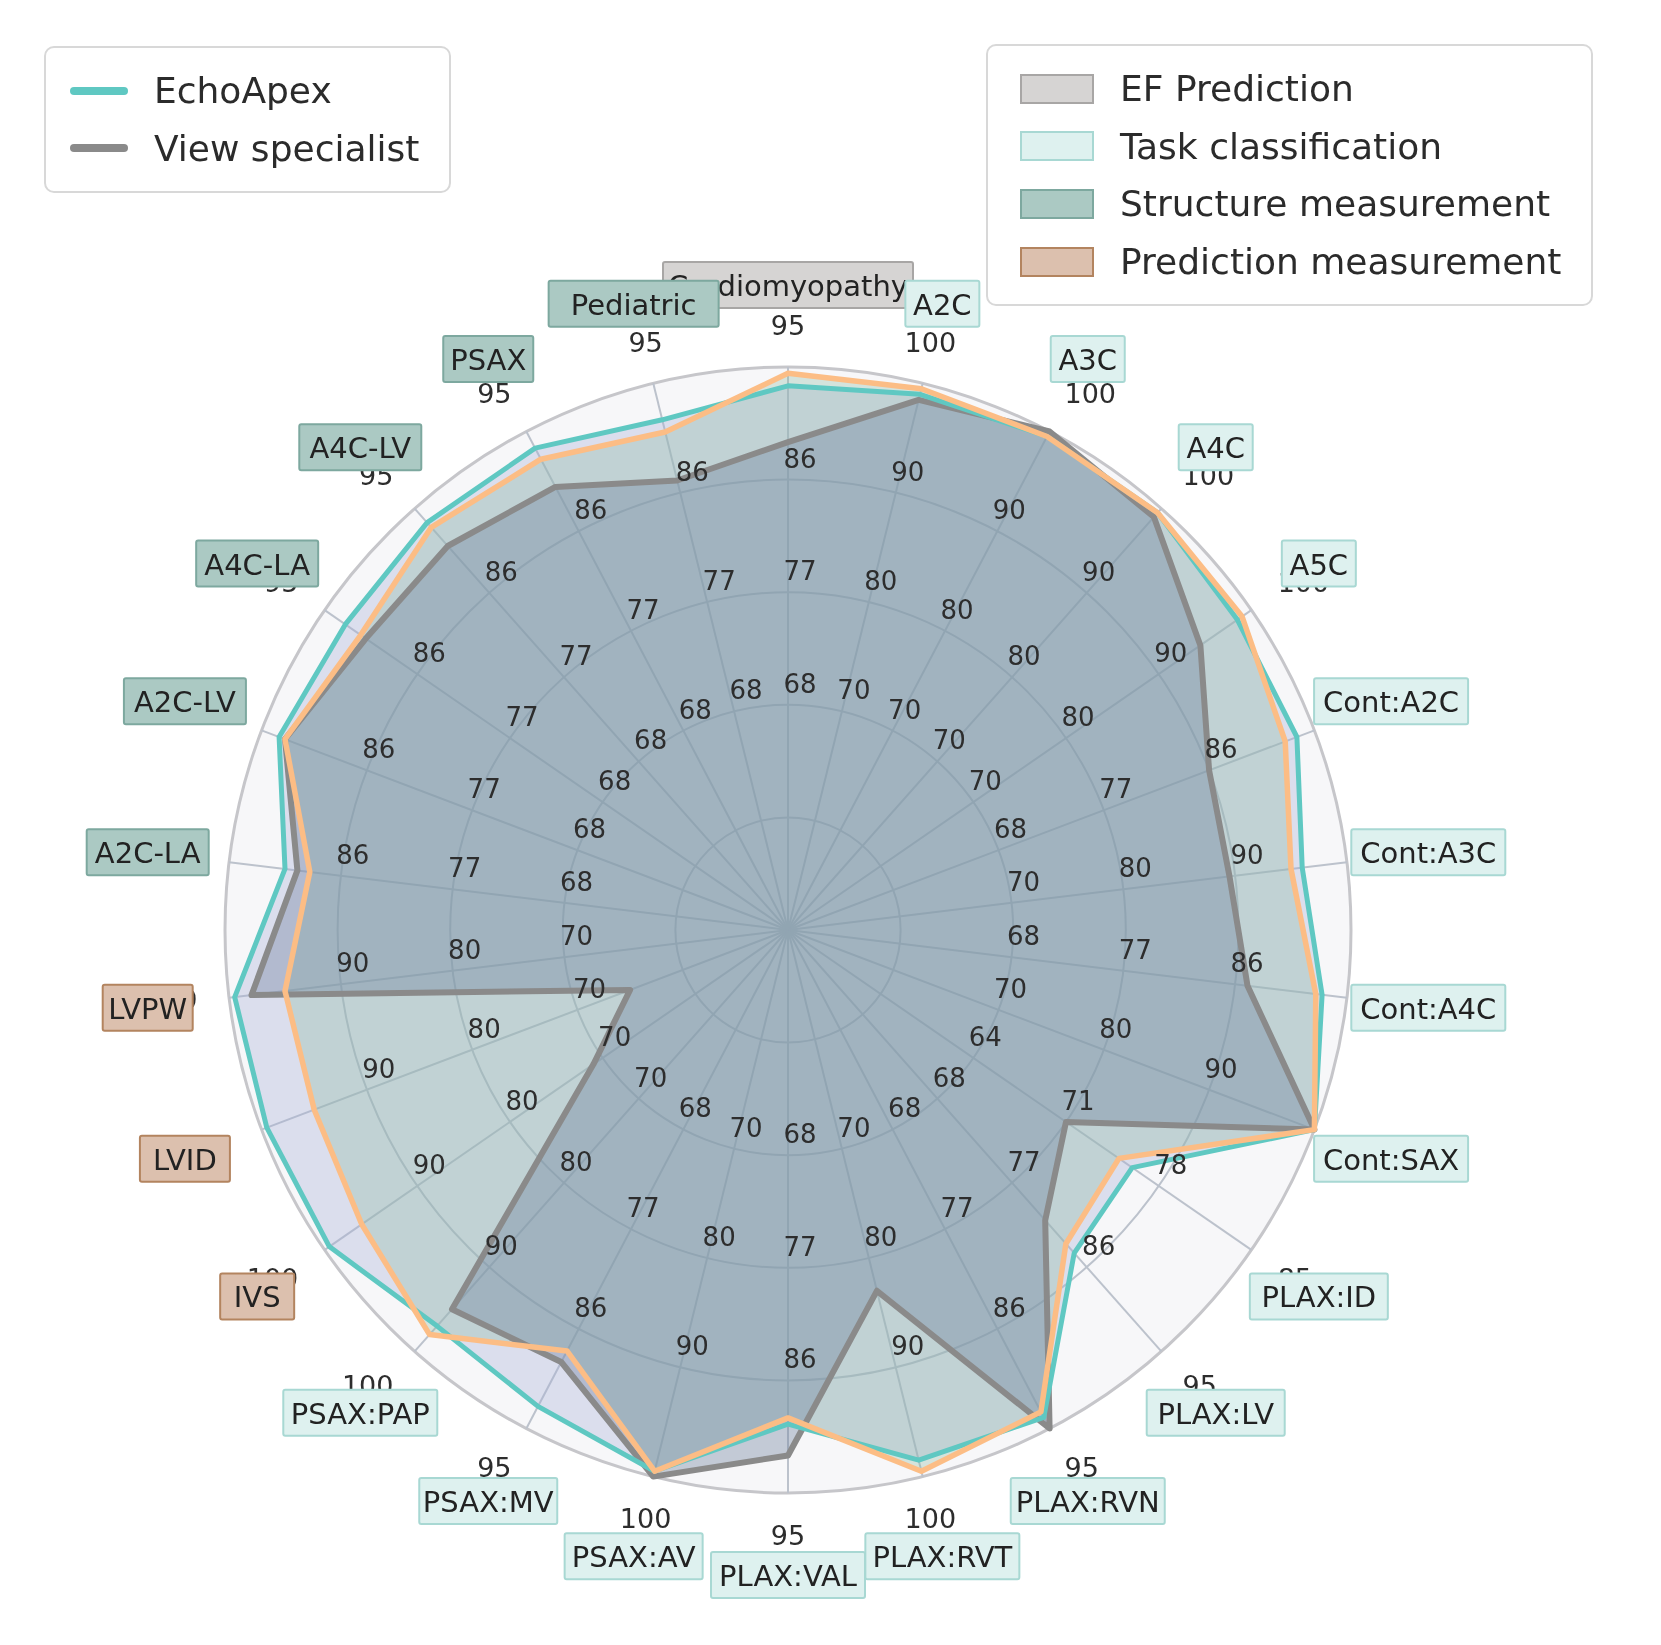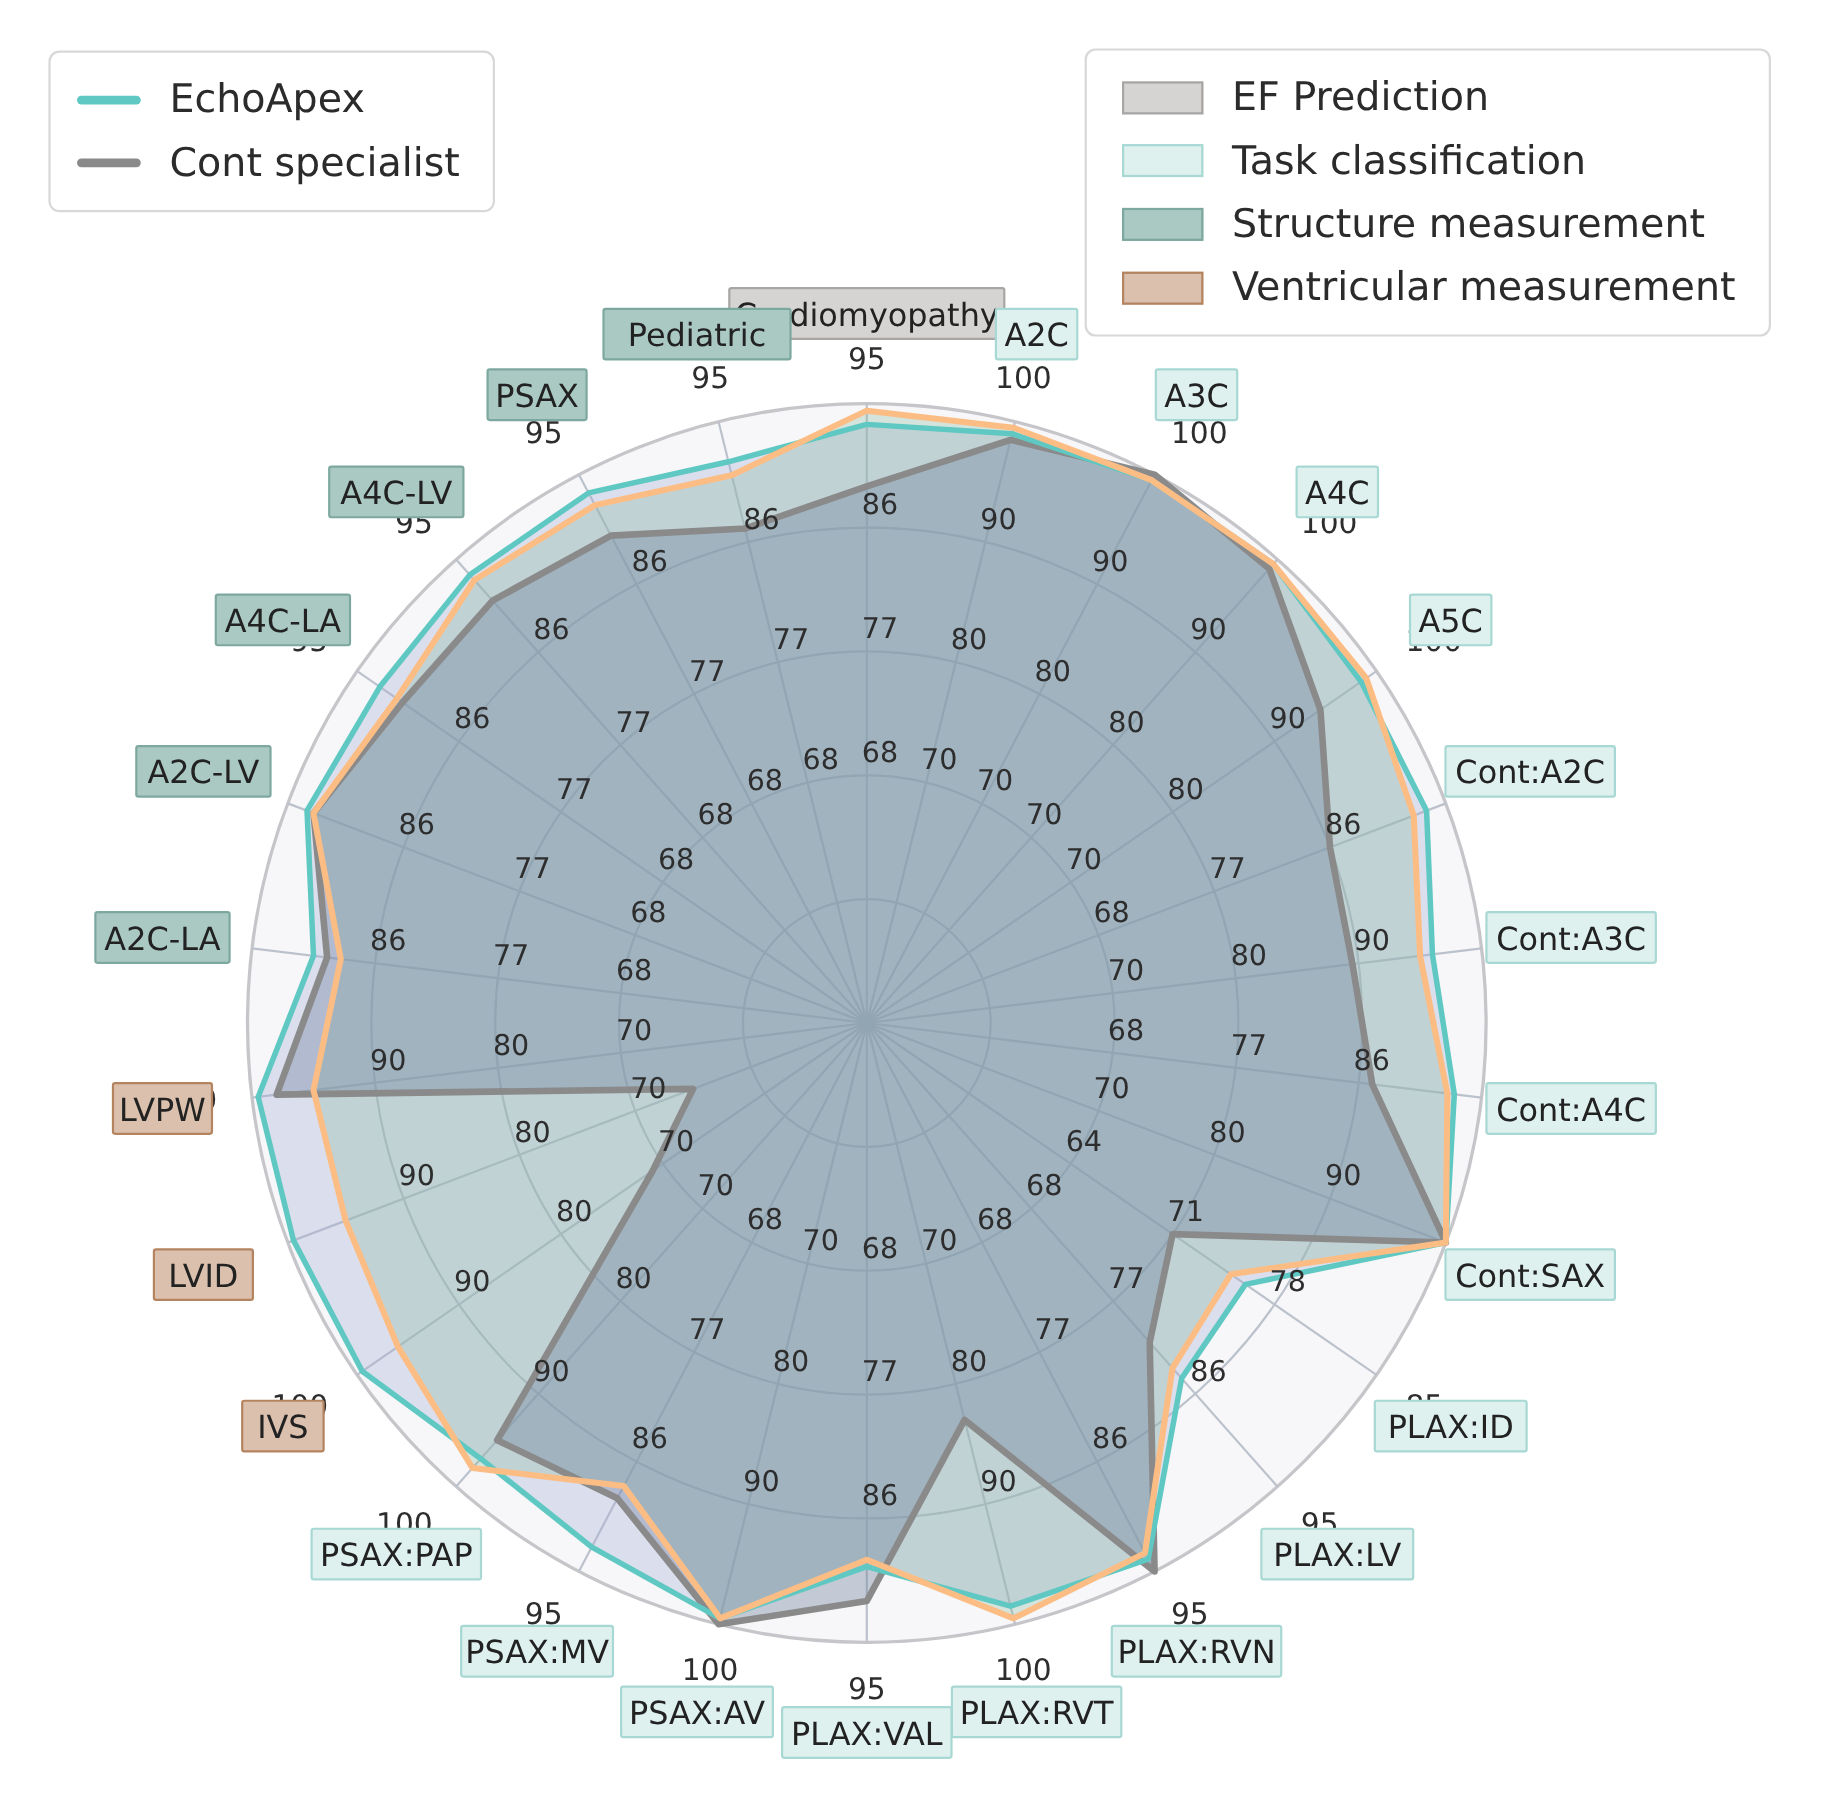--- a/index.html
+++ b/index.html
@@ -280,35 +280,35 @@
       </g>
     </svg>
 
   <div class="legend legend-series" id="legend-series">
       <div class="legend-row">
         <span class="swatch-line" style="background: rgb(95, 200, 194);"></span>
         <span class="legend-label">EchoApex</span>
       </div>
       <div class="legend-row">
         <span class="swatch-line" style="background: rgb(138, 138, 138);"></span>
-        <span class="legend-label">Cont specialist</span>
+        <span class="legend-label">View specialist</span>
       </div>
     </div>
 
   <div class="legend legend-groups" id="legend-groups">
       <div class="legend-row">
         <span class="swatch-patch" style="background: rgb(214, 212, 211); border-color: rgb(168, 166, 165);"></span>
         <span class="legend-label">EF Prediction</span>
       </div>
       <div class="legend-row">
         <span class="swatch-patch" style="background: rgb(222, 241, 239); border-color: rgb(168, 216, 211);"></span>
         <span class="legend-label">Task classification</span>
       </div>
       <div class="legend-row">
         <span class="swatch-patch" style="background: rgb(171, 201, 195); border-color: rgb(125, 168, 159);"></span>
         <span class="legend-label">Structure measurement</span>
       </div>
       <div class="legend-row">
         <span class="swatch-patch" style="background: rgb(220, 192, 174); border-color: rgb(179, 132, 95);"></span>
-        <span class="legend-label">Ventricular measurement</span>
+        <span class="legend-label">Prediction measurement</span>
       </div>
     </div>
 </div>
 
 </body></html>

